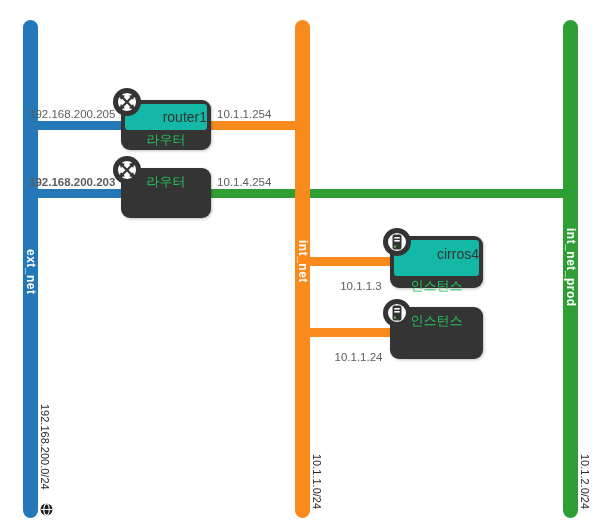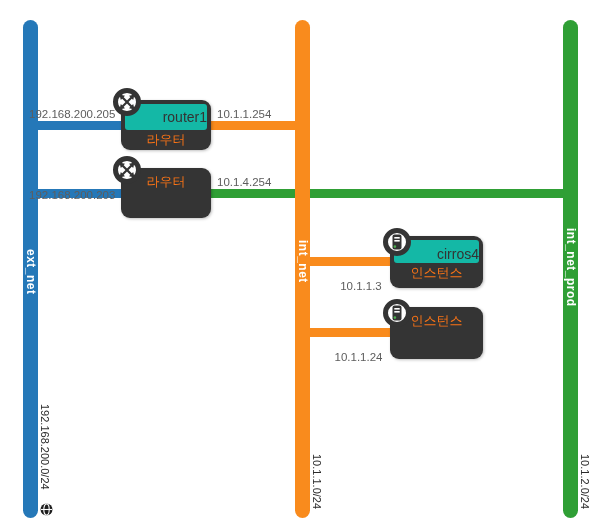--- a/index.html
+++ b/index.html
@@ -37,24 +37,24 @@
   
   .device {
     position:absolute; z-index:4; background:#343434; border-radius:9px;
     padding:4px 4px 0 4px; box-sizing:border-box;
     box-shadow:1px 1px 3px rgba(0,0,0,0.25);
   }
   .device-name {
     background:#14b8a6; border-radius:3px; height:26px; line-height:26px;
     text-align:right; font-size:14px; color:#333; overflow:hidden;
   }
-  .device.instance .device-name { height:23px; line-height:28px; }
+  .device.instance .device-name { height:36px; line-height:28px; }
   .device-type {
     height:20px; line-height:20px; text-align:center;
-    color:#f97316; font-size:13px;
+    color:#22c55e; font-size:13px;
   }
   .device-icon { position:absolute; z-index:5; }
   .router-badge  { left:-9px; top:-13px; }
   .server-badge  { left:-8px; top:-9px; }
   .globe { position:absolute; z-index:4; left:40px; top:503px; }
 </style>
 </head>
 <body>
 
 <div id="canvas">
@@ -79,21 +79,21 @@
   <div class="subnet-label" style="left:579px; top:454px;">10.1.2.0/24</div>
 
   <svg class="globe" width="13" height="13" viewBox="0 0 13 13">
     <circle cx="6.5" cy="6.5" r="6" fill="#1d1d1d"></circle>
     <ellipse cx="6.5" cy="6.5" rx="2.7" ry="5.6" fill="none" stroke="#fff" stroke-width="1.1"></ellipse>
     <line x1="0.8" y1="6.5" x2="12.2" y2="6.5" stroke="#fff" stroke-width="1.1"></line>
   </svg>
 
   <div class="ip-label" style="left:29px;  top:107px; width:90px;">192.168.200.205</div>
   <div class="ip-label" style="left:217px; top:107px;text-align:right;">10.1.1.254</div>
-  <div class="ip-label" style="left:29px;  top:188px; width:90px;">192.168.200.203</div>
+  <div class="ip-label" style="left:29px;  top:175px; width:90px;font-weight:bold;">192.168.200.203</div>
   <div class="ip-label" style="left:217px; top:175px;">10.1.4.254</div>
   <div class="ip-label right-align" style="left:338px; top:243px; width:46px;">10.1.1.3</div>
   <div class="ip-label right-align" style="left:333px; top:314px; width:51px;">10.1.1.24</div>
 
   <div class="device router" style="left:121px; top:100px; width:90px; height:50px;">
     <svg class="device-icon router-badge" width="30" height="30" viewBox="0 0 30 30">
       <circle cx="15" cy="15" r="11.5" fill="#fff" stroke="#343434" stroke-width="5"></circle>
       <line x1="10.5" y1="10.5" x2="19.5" y2="19.5" stroke="#343434" stroke-width="2.2"></line>
       <line x1="19.5" y1="10.5" x2="10.5" y2="19.5" stroke="#343434" stroke-width="2.2"></line>
       <polygon points="7.5,7.5 13,8.8 8.8,13" fill="#343434"></polygon>

